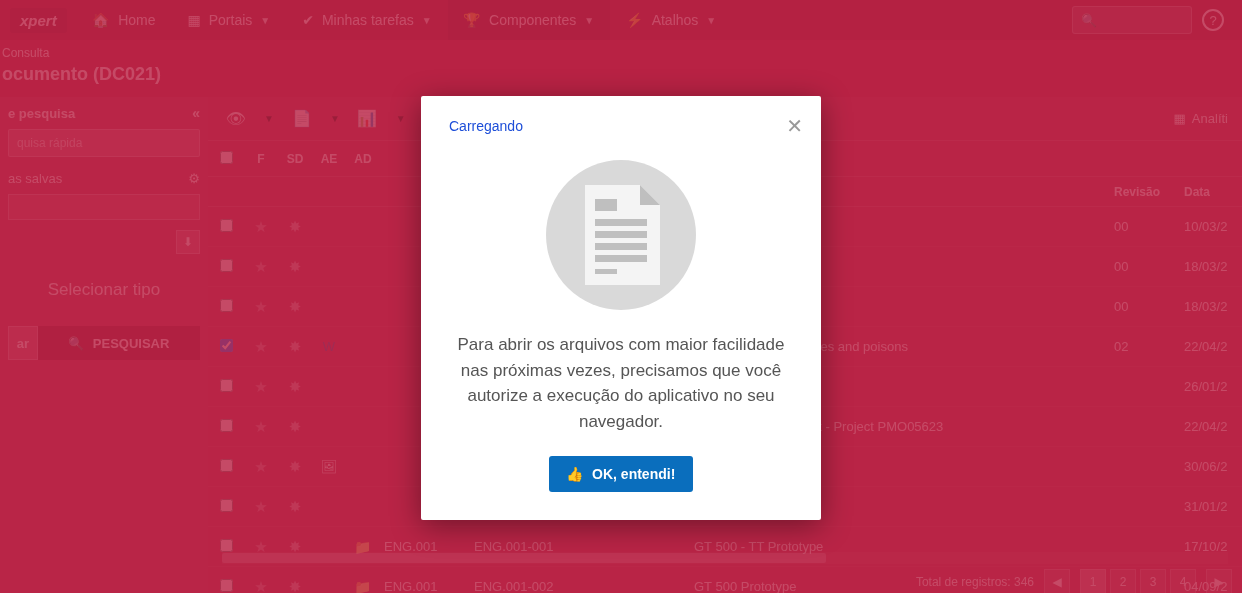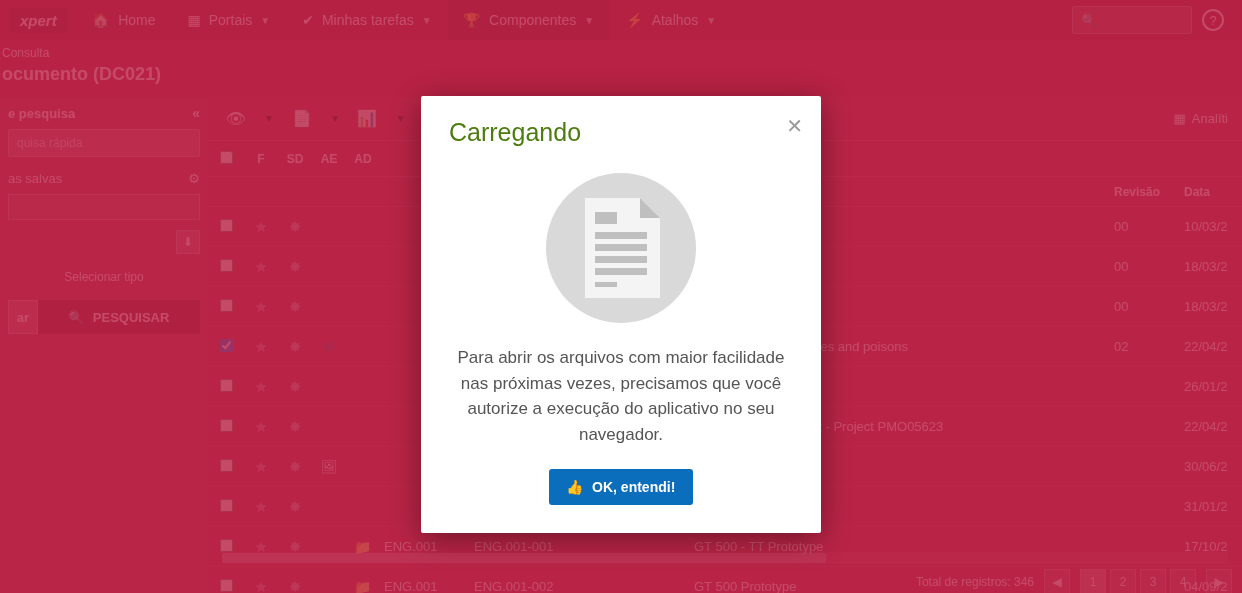--- a/index.html
+++ b/index.html
@@ -17,21 +17,21 @@
 .page-title{position:relative;z-index:1;color:#fff;font-size:18px;font-weight:bold;padding:2px 2px 12px}
 .content{position:relative;z-index:1;display:flex;height:calc(100% - 90px)}
 .sidebar{width:208px;background:rgba(255,255,255,.08);padding:8px;position:relative}
 .side-head{display:flex;justify-content:space-between;align-items:center;color:#fff;font-size:13px;font-weight:bold;margin-bottom:8px}
 .collapse{font-size:14px}
 .side-input{width:100%;height:28px;background:rgba(255,255,255,.2);border:1px solid rgba(255,255,255,.3);border-radius:2px;padding:0 8px;color:#fff;font-size:12px;margin-bottom:14px}
 .side-input::placeholder{color:rgba(255,255,255,.75)}
 .side-row{display:flex;justify-content:space-between;align-items:center;color:#fff;font-size:13px;margin-bottom:8px}
 .side-select{width:100%;height:26px;background:rgba(255,255,255,.12);border:1px solid rgba(255,255,255,.3);margin-bottom:10px}
 .side-small-btn{width:24px;height:24px;background:rgba(255,255,255,.2);border:1px solid rgba(255,255,255,.3);display:inline-flex;align-items:center;justify-content:center;color:#fff;font-size:12px}
-.side-center{text-align:center;color:#fff;font-size:12px;margin:16px 0}
+.side-center{text-align:center;color:#fff;font-size:17px;margin:26px 0}
 .side-actions{display:flex;gap:0;margin-top:14px}
 .btn{height:34px;display:flex;align-items:center;justify-content:center;gap:8px;font-size:13px;font-weight:bold;cursor:pointer;border:none}
 .btn-clear{background:rgba(255,255,255,.2);color:#fff;width:30px;border:1px solid rgba(255,255,255,.3)}
 .btn-search{background:#8a1a33;color:#fff;flex:1}
 .main{flex:1;background:rgba(255,255,255,.06);position:relative}
 .toolbar{height:44px;display:flex;align-items:center;gap:14px;padding:0 14px;border-bottom:1px solid rgba(255,255,255,.15)}
 .tool-ico{width:28px;height:28px;display:flex;align-items:center;justify-content:center;color:#fff;font-size:16px}
 .analytics{margin-left:auto;display:flex;align-items:center;gap:6px;color:#fff;font-size:13px}
 .table{width:100%;font-size:13px;color:#fff}
 .table-head{display:flex;height:36px;align-items:center;border-bottom:1px solid rgba(255,255,255,.15);font-weight:bold;font-size:12px}
@@ -49,21 +49,21 @@
 .folder{color:#e28b3f;font-size:14px}
 .footer{position:absolute;bottom:0;right:10px;height:36px;display:flex;align-items:center;gap:10px;color:#fff;font-size:12px}
 .pager{display:flex;gap:4px}
 .page-btn{width:26px;height:26px;display:flex;align-items:center;justify-content:center;background:rgba(255,255,255,.12);border:1px solid rgba(255,255,255,.25)}
 .page-btn.active{background:rgba(255,255,255,.3)}
 .scrollbar{position:absolute;bottom:36px;left:14px;right:14px;height:12px;background:rgba(255,255,255,.08)}
 .scrollbar-thumb{position:absolute;left:0;width:60%;top:1px;bottom:1px;background:rgba(255,255,255,.35);border-radius:2px}
 
 .modal-wrap{position:absolute;inset:0;z-index:20;display:flex;align-items:flex-start;justify-content:center;padding-top:96px}
 .modal{width:400px;background:#fff;border-radius:2px;box-shadow:0 6px 30px rgba(0,0,0,.4);position:relative;padding:22px 28px 28px}
-.modal-title{font-size:25px;color:#4d7c0f}
+.modal-title{font-size:14px;color:#1d4ed8}
 .modal-close{position:absolute;top:18px;right:18px;font-size:20px;color:#999;cursor:pointer}
 .modal-icon{width:150px;height:150px;border-radius:50%;background:#d9d9d9;margin:26px auto 22px;display:flex;align-items:center;justify-content:center}
 .modal-text{text-align:center;color:#555;font-size:17px;line-height:1.5;padding:0 6px;margin-bottom:22px}
 .modal-btn{display:flex;align-items:center;gap:8px;background:#0a6ebd;color:#fff;font-size:14px;font-weight:bold;padding:10px 18px;border:none;border-radius:3px;margin:0 auto;cursor:pointer}
 .doc-svg{width:82px;height:100px}
 .caret{font-size:10px;opacity:.85}
 </style>
 </head>
 <body>
 

